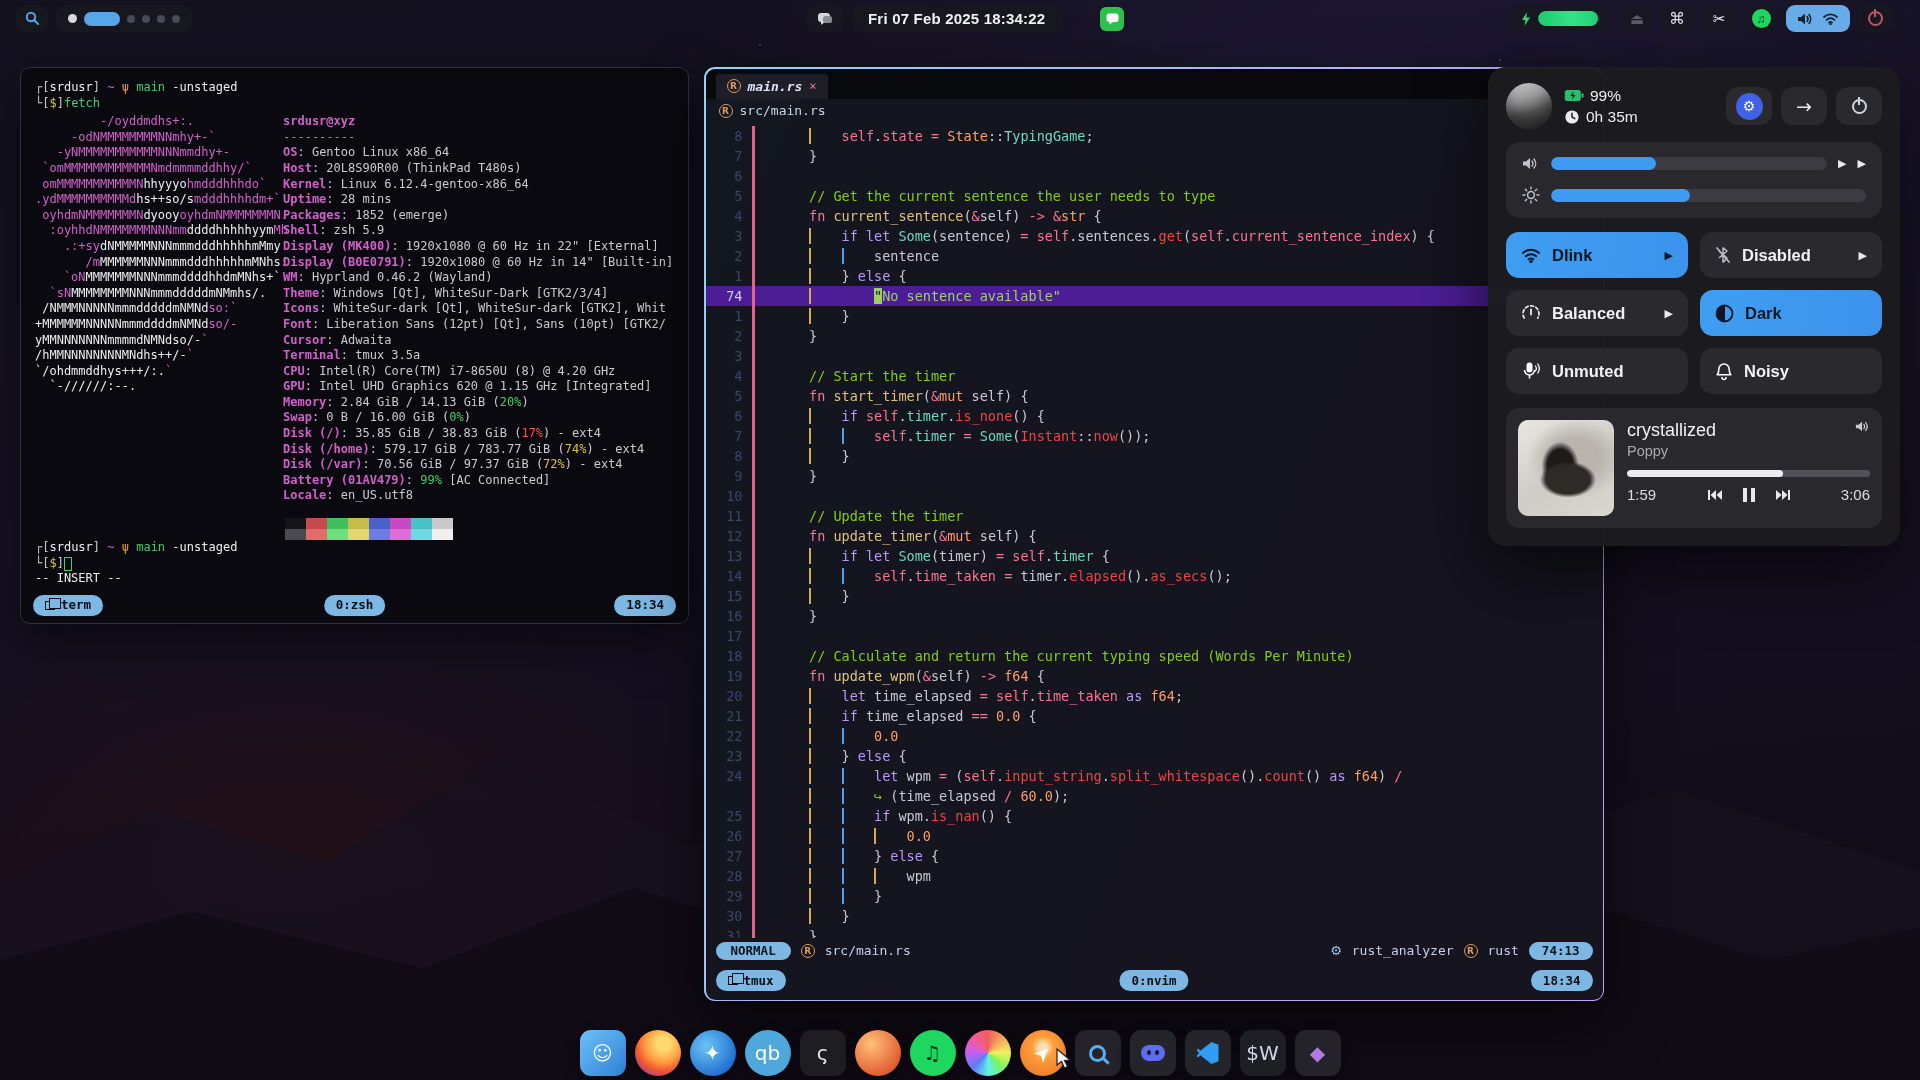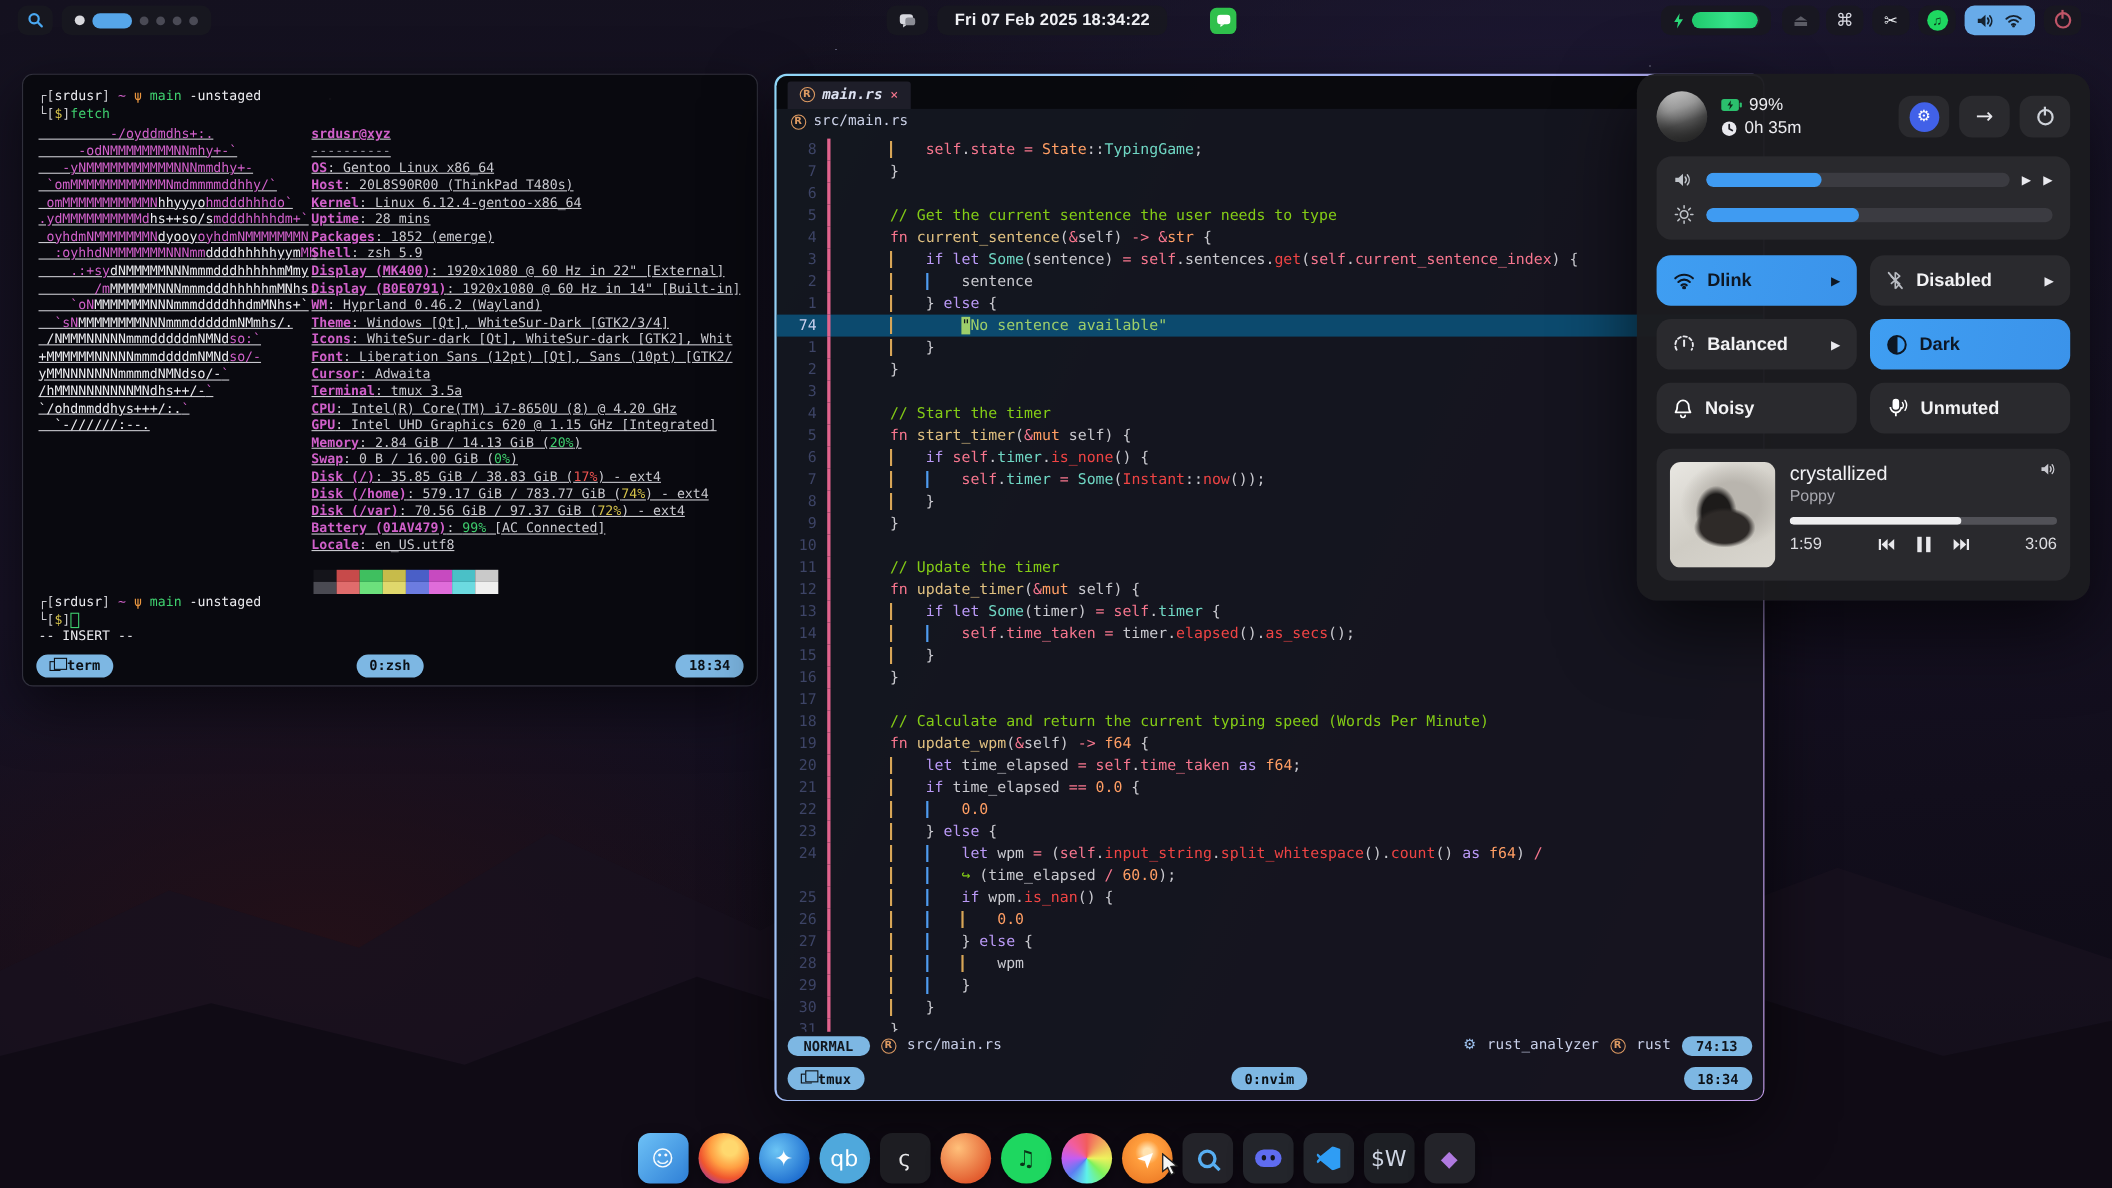--- a/index.html
+++ b/index.html
@@ -53,21 +53,21 @@
   .pwr{width:15px;height:15px;border:2px solid #c05568;border-radius:50%;position:relative;}
   .pwr::after{content:"";position:absolute;left:50%;top:-4px;width:2px;height:8px;background:#c05568;transform:translateX(-50%);}
   .pwr.lt{border-color:#cfd3da;} .pwr.lt::after{background:#cfd3da;}
 
   
   .term-win{position:absolute;left:20px;top:67px;width:669px;height:557px;z-index:10;
     background:rgba(9,9,14,.93);border:1px solid #30303c;border-radius:10px;
     box-shadow:0 18px 50px rgba(0,0,0,.55);padding:12px 14px;
     font-family:"DejaVu Sans Mono",monospace;font-size:12px;line-height:15.6px;color:#c9c9cf;overflow:hidden;}
   .t-line{white-space:pre;}
-  .fetch-cols{display:flex;margin-top:3px;text-decoration:underline;}
+  .fetch-cols{display:flex;margin-top:3px;}
   .fetch-art{width:248px;flex:0 0 248px;}
   .fetch-info{flex:1;overflow:hidden;}
   .swrow{display:flex;margin-left:2px;}
   .swrow .sw{width:21px;height:11px;display:inline-block;}
   .swatches{margin-top:14px;}
   .term-bottom{position:absolute;left:14px;right:14px;bottom:36px;}
   .tmux-bar{position:absolute;left:12px;right:12px;bottom:7px;height:22px;display:flex;align-items:center;}
   .tmux-pill{background:#7db7e3;color:#0c1016;border-radius:11px;height:21px;display:flex;align-items:center;
     gap:6px;padding:0 12px;font-weight:bold;font-size:12.5px;font-family:"DejaVu Sans Mono",monospace;}
   .tmux-center{position:absolute;left:50%;transform:translateX(-50%);}
@@ -91,21 +91,21 @@
   .tab{height:25px;background:#1e1e29;display:flex;align-items:center;gap:7px;padding:0 11px;border-radius:3px 3px 0 0;}
   .tab-name{font-style:italic;font-size:13px;color:#dde2f2;font-weight:bold;}
   .tab-close{color:#f7768e;font-size:12px;}
   .winbar{height:24px;display:flex;align-items:center;gap:7px;padding-left:13px;font-size:13px;color:#ccd2e8;}
   .rust-ic{width:14px;height:14px;border-radius:50%;border:1.6px solid #dd9a62;color:#dd9a62;font-size:9px;font-weight:bold;
     display:inline-flex;align-items:center;justify-content:center;flex:0 0 auto;font-family:"DejaVu Sans",sans-serif;}
   .code{flex:1;overflow:hidden;padding-top:3px;}
   .c-line{display:flex;height:20px;line-height:20px;font-size:13.5px;white-space:pre;}
   .lnum{width:46px;flex:0 0 46px;text-align:right;color:#3d4466;padding-right:9px;}
   .gbar{width:3px;flex:0 0 3px;background:#e2638d;margin-right:22px;}
-  .c-line.cur{background:#0c4a6e;}
+  .c-line.cur{background:#4c1d95;}
   .c-line.cur .lnum{color:#c9d0ee;}
   .s-c{color:#84cc16;} .s-k{color:#bb9af7;} .s-r{color:#f7768e;} .s-y{color:#e0c080;}
   .s-t{color:#6fd6c3;} .s-b{color:#ef4444;} .s-o{color:#ff9e64;} .s-g{color:#9ece6a;}
   .s-gO{box-shadow:inset 2px 0 0 #d8a657;}
   .s-gB{box-shadow:inset 2px 0 0 #4f9cf0;}
   .s-cb{background:#9ece6a;color:#10141c;}
   .statusline{height:26px;display:flex;align-items:center;gap:10px;padding:0 10px;font-size:13px;color:#c8cfe8;}
   .mode-pill{background:#7db7e3;color:#11151c;font-weight:bold;border-radius:12px;padding:1px 15px 2px;font-size:12.5px;}
   .sl-spacer{flex:1;}
   .pos-pill{background:#7db7e3;color:#11151c;font-weight:bold;border-radius:12px;padding:1px 13px 2px;font-size:12.5px;}
@@ -523,34 +523,34 @@
       <span class="t-chev">▶</span>
     </div>
     <div class="toggle active">
       <svg width="19" height="19" viewBox="0 0 19 19">
         <circle cx="9.5" cy="9.5" r="8" stroke="#0d1724" stroke-width="1.8" fill="none"></circle>
         <path d="M9.5 2.2 A7.3 7.3 0 0 0 9.5 16.8 Z" fill="#0d1724"></path>
       </svg>
       <span class="t-label">Dark</span>
     </div>
     <div class="toggle">
-      <svg width="18" height="19" viewBox="0 0 18 19">
-        <path d="M9 2 a5.2 5.2 0 0 1 5.2 5.2 c0 4 1.6 5.6 1.6 5.6 L2.2 12.8 c0 0 1.6 -1.6 1.6 -5.6 A5.2 5.2 0 0 1 9 2 Z" stroke="#ffffff" stroke-width="1.6" fill="none" stroke-linejoin="round"></path>
-        <path d="M7 15.5 a2 2 0 0 0 4 0" stroke="#ffffff" stroke-width="1.5" fill="none" stroke-linecap="round"></path>
-      </svg>
-      <span class="t-label">Noisy</span>
-    </div>
-    <div class="toggle">
       <svg width="20" height="20" viewBox="0 0 20 20">
         <rect x="5.5" y="1.5" width="6" height="10" rx="3" fill="#ffffff"></rect>
         <path d="M3.5 9 a5 5 0 0 0 10 0" stroke="#ffffff" stroke-width="1.6" fill="none"></path>
         <line x1="8.5" y1="14" x2="8.5" y2="17.5" stroke="#ffffff" stroke-width="1.6"></line>
         <path d="M14.5 5 a4.5 4.5 0 0 1 0 5 M16.8 3 a8 8 0 0 1 0 9" stroke="#ffffff" stroke-width="1.3" fill="none" stroke-linecap="round"></path>
       </svg>
       <span class="t-label">Unmuted</span>
+    </div>
+    <div class="toggle">
+      <svg width="18" height="19" viewBox="0 0 18 19">
+        <path d="M9 2 a5.2 5.2 0 0 1 5.2 5.2 c0 4 1.6 5.6 1.6 5.6 L2.2 12.8 c0 0 1.6 -1.6 1.6 -5.6 A5.2 5.2 0 0 1 9 2 Z" stroke="#ffffff" stroke-width="1.6" fill="none" stroke-linejoin="round"></path>
+        <path d="M7 15.5 a2 2 0 0 0 4 0" stroke="#ffffff" stroke-width="1.5" fill="none" stroke-linecap="round"></path>
+      </svg>
+      <span class="t-label">Noisy</span>
     </div>
   </div>
 
   <div class="media">
     <div class="album"></div>
     <div class="m-body">
       <div class="m-top">
         <div class="m-titles">
           <div class="m-title">crystallized</div>
           <div class="m-artist">Poppy</div>

